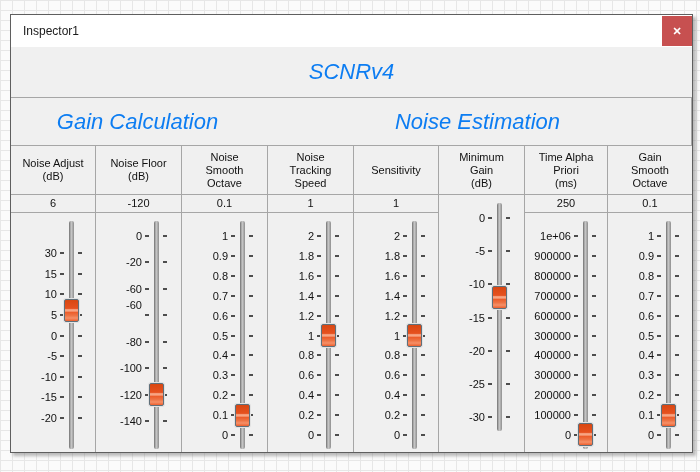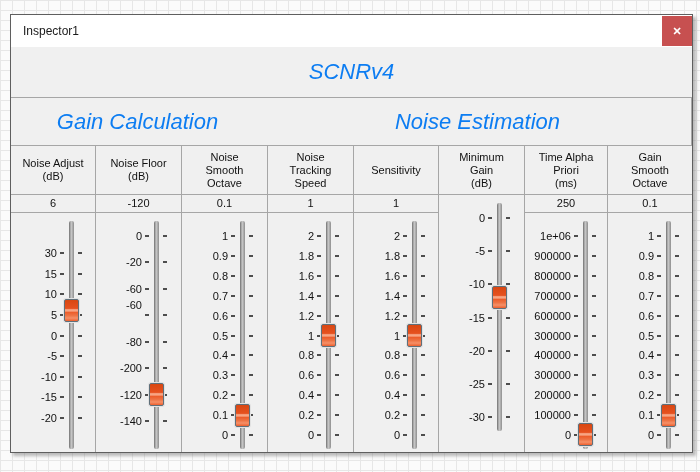--- a/index.html
+++ b/index.html
@@ -139,21 +139,21 @@
           <div class="tick-dash" style="left: 67px; top: 49.4286px;"></div>
           <div class="tick-label" style="top: 75.8571px;">-60</div>
           <div class="tick-dash" style="left: 49px; top: 75.8571px;"></div>
           <div class="tick-dash" style="left: 67px; top: 75.8571px;"></div>
           <div class="tick-label" style="top: 92px;">-60</div>
           <div class="tick-dash" style="left: 49px; top: 102.286px;"></div>
           <div class="tick-dash" style="left: 67px; top: 102.286px;"></div>
           <div class="tick-label" style="top: 128.714px;">-80</div>
           <div class="tick-dash" style="left: 49px; top: 128.714px;"></div>
           <div class="tick-dash" style="left: 67px; top: 128.714px;"></div>
-          <div class="tick-label" style="top: 155.143px;">-200</div>
+          <div class="tick-label" style="top: 155.143px;">-100</div>
           <div class="tick-dash" style="left: 49px; top: 155.143px;"></div>
           <div class="tick-dash" style="left: 67px; top: 155.143px;"></div>
           <div class="tick-label" style="top: 181.571px;">-120</div>
           <div class="tick-dash" style="left: 49px; top: 181.571px;"></div>
           <div class="tick-dash" style="left: 67px; top: 181.571px;"></div>
           <div class="tick-label" style="top: 208px;">-140</div>
           <div class="tick-dash" style="left: 49px; top: 208px;"></div>
           <div class="tick-dash" style="left: 67px; top: 208px;"></div>
           <div class="thumb" style="left: 52.5px; top: 170.071px;"></div>
         </div>

